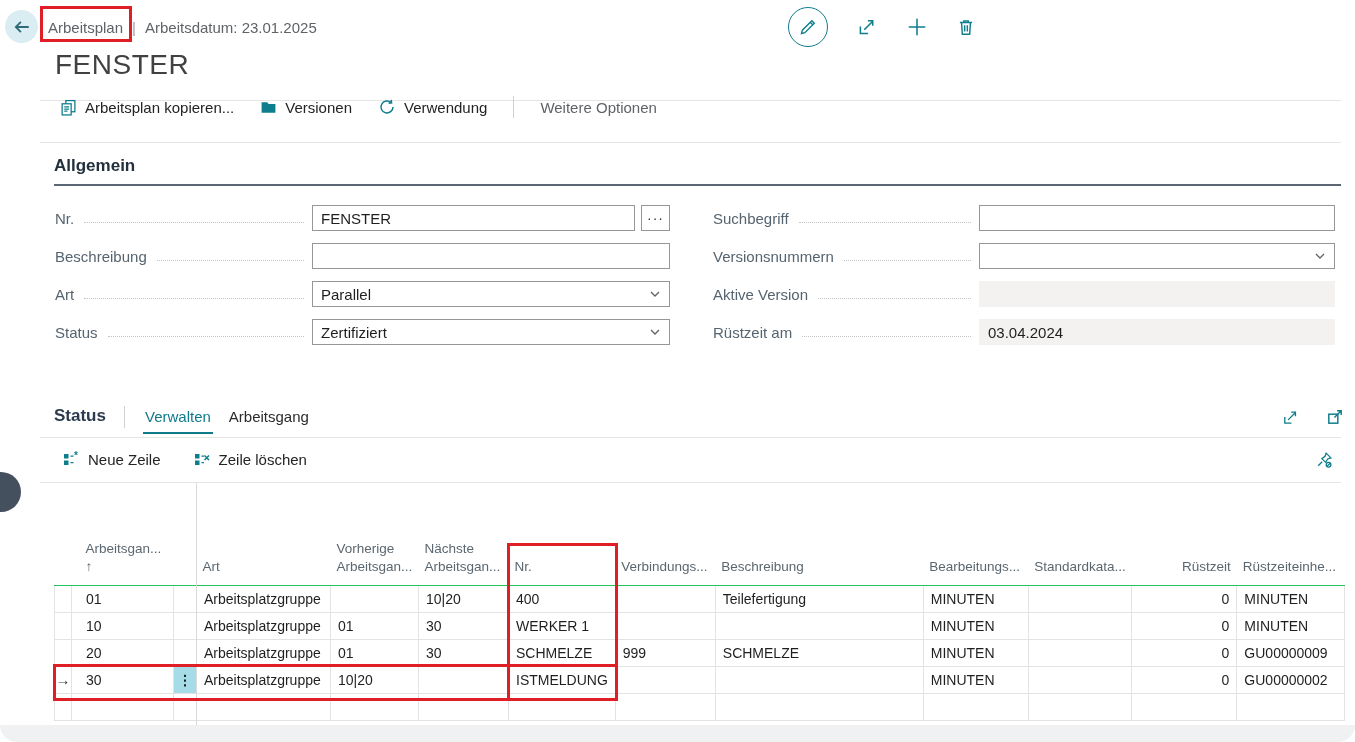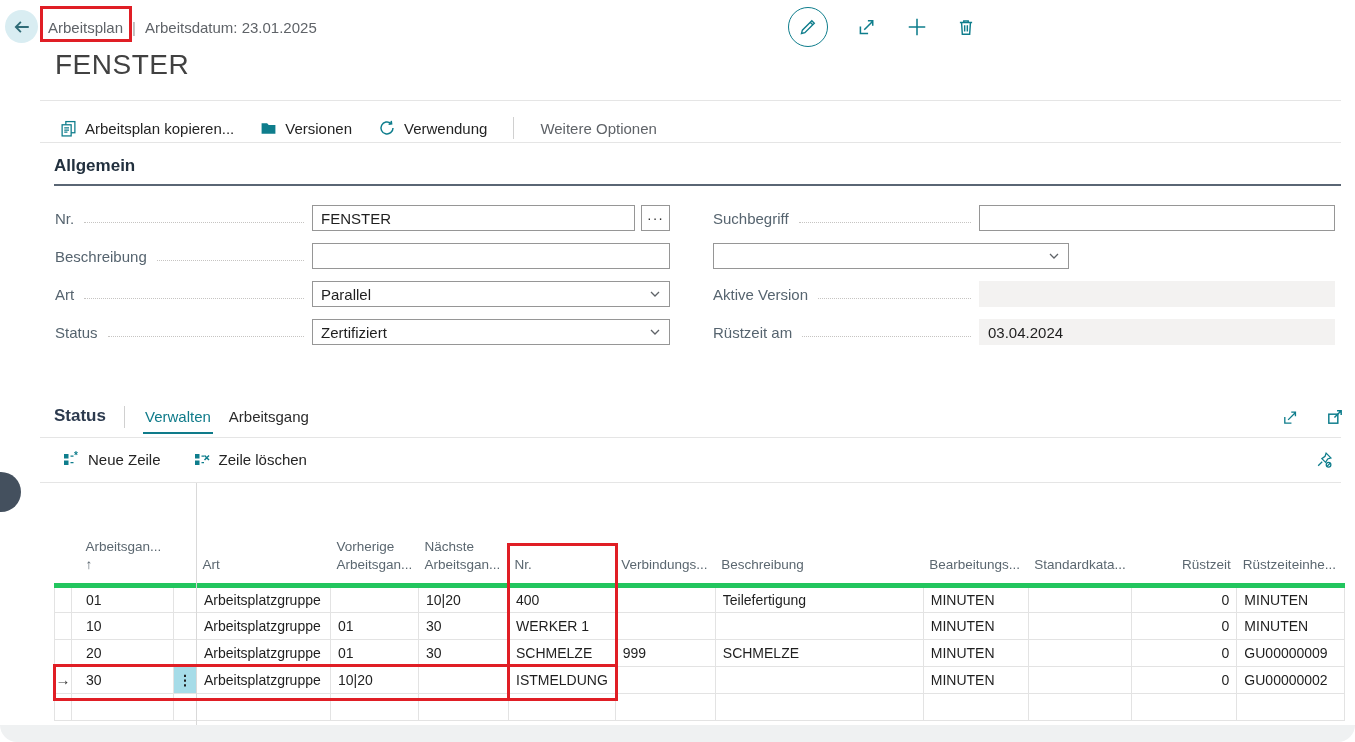--- a/index.html
+++ b/index.html
@@ -12,21 +12,21 @@
             background:#d9edf2;color:#2f6b77;display:flex;align-items:center;justify-content:center;cursor:pointer;}
   .crumbrow{position:absolute;left:48px;top:19px;display:flex;align-items:center;gap:9px;
             font-size:15px;color:#5f6368;}
   .crumb-sep{color:#a0a0a0;}
   .topicons{position:absolute;left:788px;top:7px;display:flex;align-items:center;gap:28px;color:#0e7d8c;}
   .iconbtn{cursor:pointer;color:#0e7d8c;}
   .iconbtn-circle{width:40px;height:40px;border:1.5px solid #0e7d8c;border-radius:50%;
             display:flex;align-items:center;justify-content:center;cursor:pointer;color:#0e7d8c;box-sizing:border-box;}
   .pagetitle{position:absolute;left:55px;top:49px;font-size:28px;font-weight:300;color:#414141;letter-spacing:.5px;}
   
-  .actionbar{position:absolute;left:60px;top:117px;display:flex;align-items:center;gap:26px;font-size:15px;}
+  .actionbar{position:absolute;left:60px;top:96px;display:flex;align-items:center;gap:26px;font-size:15px;}
   .act{display:flex;align-items:center;gap:8px;color:#242424;cursor:pointer;}
   .act .ic{color:#0e7d8c;}
   .vsep{width:1px;height:22px;background:#d0d0d0;}
   .moreopts{color:#5f6368;cursor:pointer;}
   
   .sectionhead{position:absolute;left:54px;top:156px;width:1287px;font-size:17px;font-weight:700;
                color:#22303e;padding-bottom:8px;border-bottom:2px solid #5a6674;cursor:pointer;}
   .frow{position:absolute;height:26px;display:flex;align-items:center;font-size:15px;box-sizing:border-box;}
   .flabel{display:flex;align-items:center;color:#56646f;flex:none;}
   .lrow .flabel{width:257px;}
@@ -49,21 +49,21 @@
   .tabsep{width:1px;height:22px;background:#d0d0d0;margin:0 4px;}
   .tab{font-size:15px;color:#2b2b2b;cursor:pointer;padding:2px 2px 7px;}
   .tab.active{color:#0f7b8a;border-bottom:2px solid #0f7b8a;}
   .lines-icons{position:absolute;top:408px;left:1281px;display:flex;gap:26px;color:#0e7d8c;}
   .linestools{position:absolute;left:62px;top:451px;display:flex;align-items:center;gap:32px;font-size:15px;}
   .pinbtn{position:absolute;left:1315px;top:451px;color:#0e7d8c;cursor:pointer;}
   
   table.grid{position:absolute;left:54px;top:483px;border-collapse:collapse;table-layout:fixed;background:#fff;}
   table.grid th{height:102px;vertical-align:bottom;padding:0 6px 8px;font-weight:400;color:#5b6770;
       font-size:13.5px;text-align:left;white-space:pre-line;overflow:hidden;
-      border-bottom:5px solid #22c55e;cursor:pointer;box-sizing:border-box;line-height:1.35;}
+      border-bottom:1px solid #22c55e;cursor:pointer;box-sizing:border-box;line-height:1.35;}
   table.grid th:nth-child(2){padding-left:14px;}
   table.grid th:nth-child(12){text-align:right;}
   table.grid td{height:27px;border:1px solid #e3e3e3;padding:0 7px;font-size:14px;color:#1f1f1f;
       white-space:nowrap;overflow:hidden;box-sizing:border-box;cursor:cell;}
   table.grid td:nth-child(2){padding-left:14px;}
   table.grid td:first-child{padding:0;text-align:center;color:#3a3a3a;font-size:15px;}
   table.grid td:nth-child(3){padding:0;text-align:center;}
   table.grid td:nth-child(12){text-align:right;}
   .menucell{background:#a6dce8;color:#0b5b66;font-weight:700;font-size:14px;cursor:pointer;}
   .freezeline{position:absolute;left:196px;top:483px;width:1px;height:242px;background:#d9d9d9;}
@@ -187,20 +187,24 @@
         <span class="leader"></span>
       </div>
     <div class="tbox selbox w358">
       <span>Zertifiziert</span>
       <svg class="ic chev" width="12" height="12" viewBox="0 0 12 12" fill="none" stroke="currentColor" stroke-width="1.3">
           <path d="M2 4l4 4 4-4"></path>
         </svg>
     </div>
   </div>
   <div class="frow rrow" style="left:713px;top:243px;">
+    <div class="flabel">
+        <span>Versionsnummern</span>
+        <span class="leader"></span>
+      </div>
     <div class="tbox selbox w356">
       <span></span>
       <svg class="ic chev" width="12" height="12" viewBox="0 0 12 12" fill="none" stroke="currentColor" stroke-width="1.3">
           <path d="M2 4l4 4 4-4"></path>
         </svg>
     </div>
   </div>
   <div class="frow rrow" style="left:713px;top:281px;">
     <div class="flabel">
         <span>Aktive Version</span>

